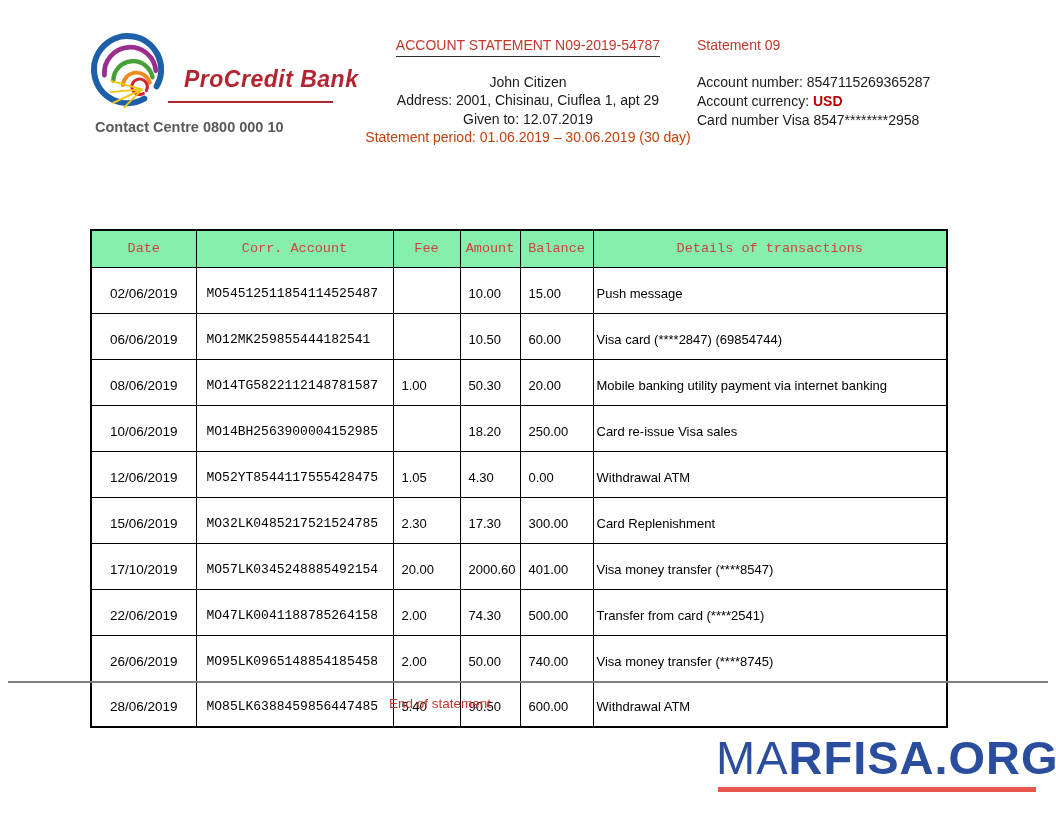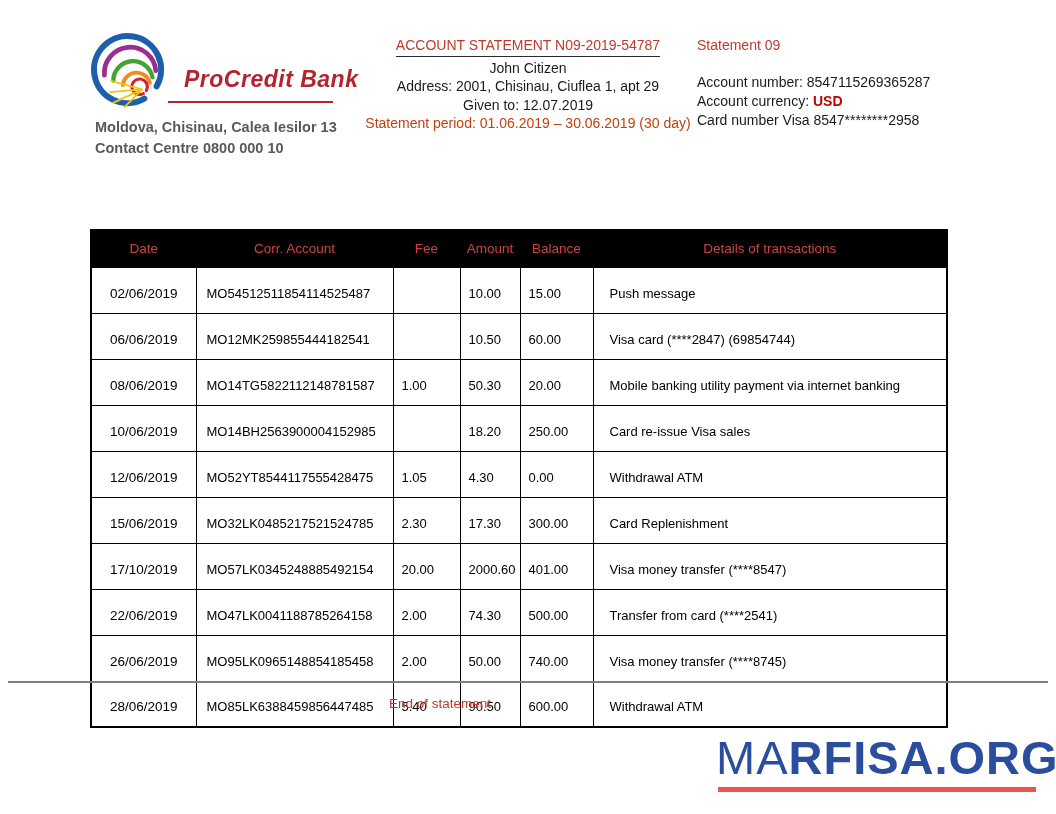--- a/index.html
+++ b/index.html
@@ -52,21 +52,21 @@
     text-align: center;
     font-size: 14px;
     color: #1a1a1a;
     line-height: 18.5px;
   }
   .stmt-title {
     color: #c0392b;
     display: inline-block;
     border-bottom: 1px solid #2b2b2b;
     padding-bottom: 1px;
-    margin-bottom: 2px;
+    margin-bottom: 16px;
   }
   .stmt-period { color: #c2410c; }
 
   
   .stmt-right {
     position: absolute;
     left: 697px; top: 36px;
     width: 330px;
     font-size: 14px;
     color: #1a1a1a;
@@ -87,45 +87,46 @@
     table-layout: fixed;
     border: 2px solid #000;
   }
   table.tx th, table.tx td {
     border: 1px solid #000;
     vertical-align: middle;
     overflow: hidden;
     white-space: nowrap;
   }
   table.tx thead th {
-    background: #000000;
+    background: #86efac;
     color: #cf4242;
     font-weight: normal;
     font-size: 13.5px;
     height: 37px;
     text-align: center;
+    font-family: Liberation Mono, monospace;
   }
   table.tx tbody td {
     height: 46px;
     font-size: 13px;
     color: #000;
     padding-top: 6px;
   }
   table.tx col.c-date   { width: 105px; }
   table.tx col.c-acct   { width: 197px; }
   table.tx col.c-fee    { width: 67px;  }
   table.tx col.c-amount { width: 60px;  }
   table.tx col.c-bal    { width: 73px;  }
   table.tx col.c-det    { width: 354px; }
   table.tx tbody td:nth-child(1) { text-align: center; font-size: 13.5px; }
-  table.tx tbody td:nth-child(2) { padding-left: 10px; }
+  table.tx tbody td:nth-child(2) { padding-left: 10px; font-family: Liberation Mono, monospace; }
   table.tx tbody td:nth-child(3),
   table.tx tbody td:nth-child(4),
   table.tx tbody td:nth-child(5) { padding-left: 8px; }
-  table.tx tbody td:nth-child(6) { padding-left: 16px; }
+  table.tx tbody td:nth-child(6) { padding-left: 3px; }
 
   
   .footer-rule {
     position: absolute;
     left: 8px; top: 681px;
     width: 1040px; height: 2px;
     background: #7f7f7f;
   }
   .end-text {
     position: absolute;
@@ -173,21 +174,20 @@
 
       <path d="M 63 69 L 26.3 59.2" stroke="#f2c50f" stroke-width="2.2" fill="none"></path>
       <path d="M 63 69 L 25.1 72.3" stroke="#f2c50f" stroke-width="2.2" fill="none"></path>
       <path d="M 63 69 L 28.6 85.1" stroke="#f2c50f" stroke-width="2.2" fill="none"></path>
       <path d="M 63 69 L 41.8 90.2" stroke="#f2c50f" stroke-width="2.2" fill="none"></path>
     </svg>
   </div>
   <div class="brand-name">ProCredit Bank</div>
   <div class="brand-underline"></div>
   <div class="bank-address">
-    <div>Moldova, Chisinau, Calea Iesilor 13</div>
     <div>Contact Centre 0800 000 10</div>
   </div>
 
   <div class="stmt-center">
     <div><span class="stmt-title">ACCOUNT STATEMENT N09-2019-54787</span></div>
     <div>John Citizen</div>
     <div>Address: 2001, Chisinau, Ciuflea 1, apt 29</div>
     <div>Given to: 12.07.2019</div>
     <div class="stmt-period">Statement period: 01.06.2019 – 30.06.2019 (30 day)</div>
   </div>

